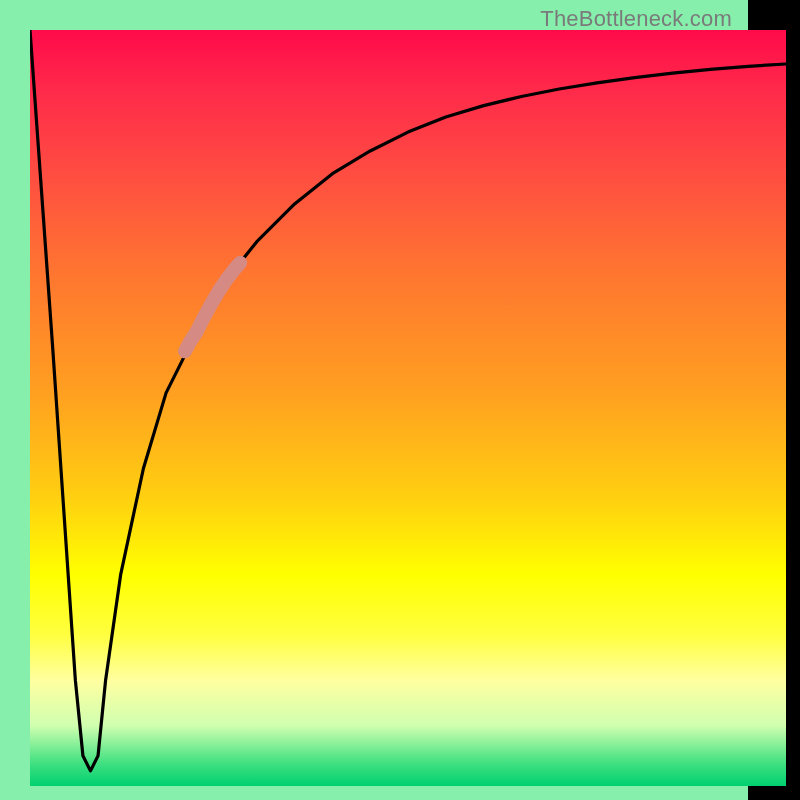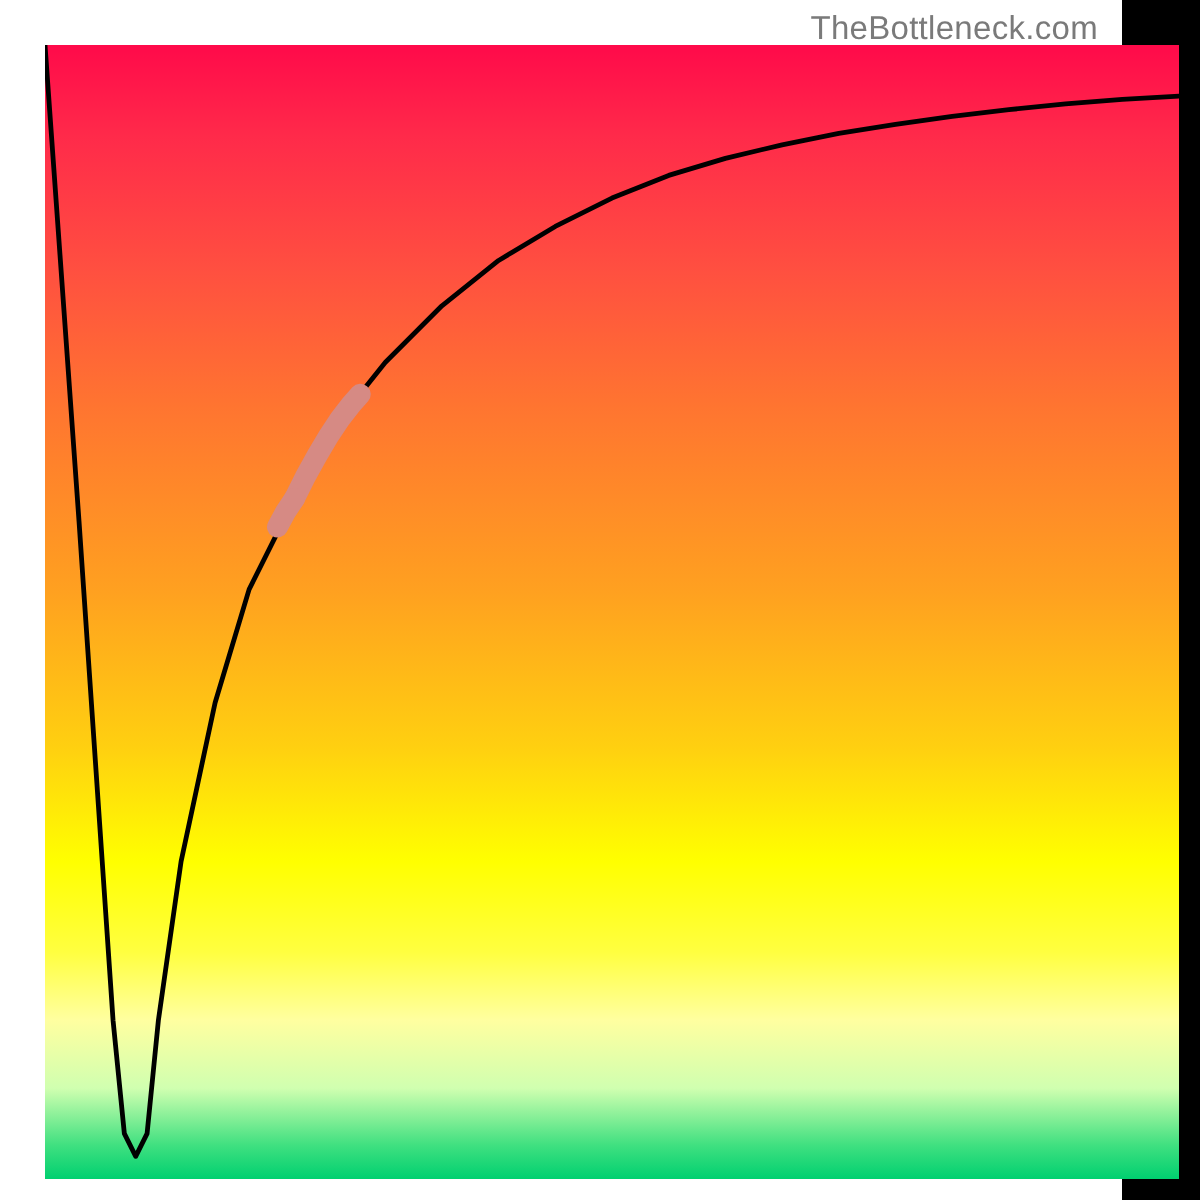--- a/index.html
+++ b/index.html
@@ -8,21 +8,21 @@
     width: 800px;
     height: 800px;
     background: #000;
     font-family: Arial, Helvetica, sans-serif;
     overflow: hidden;
   }
   .frame {
     position: relative;
     width: 748px;
     height: 800px;
-    background: #ffffff;
+    background: #86efac;
   }
   .plot {
     position: absolute;
     left: 30px;
     top: 30px;
     width: 756px;
     height: 756px;
     background: linear-gradient(
       to bottom,
       #ff0a4a 0%,

